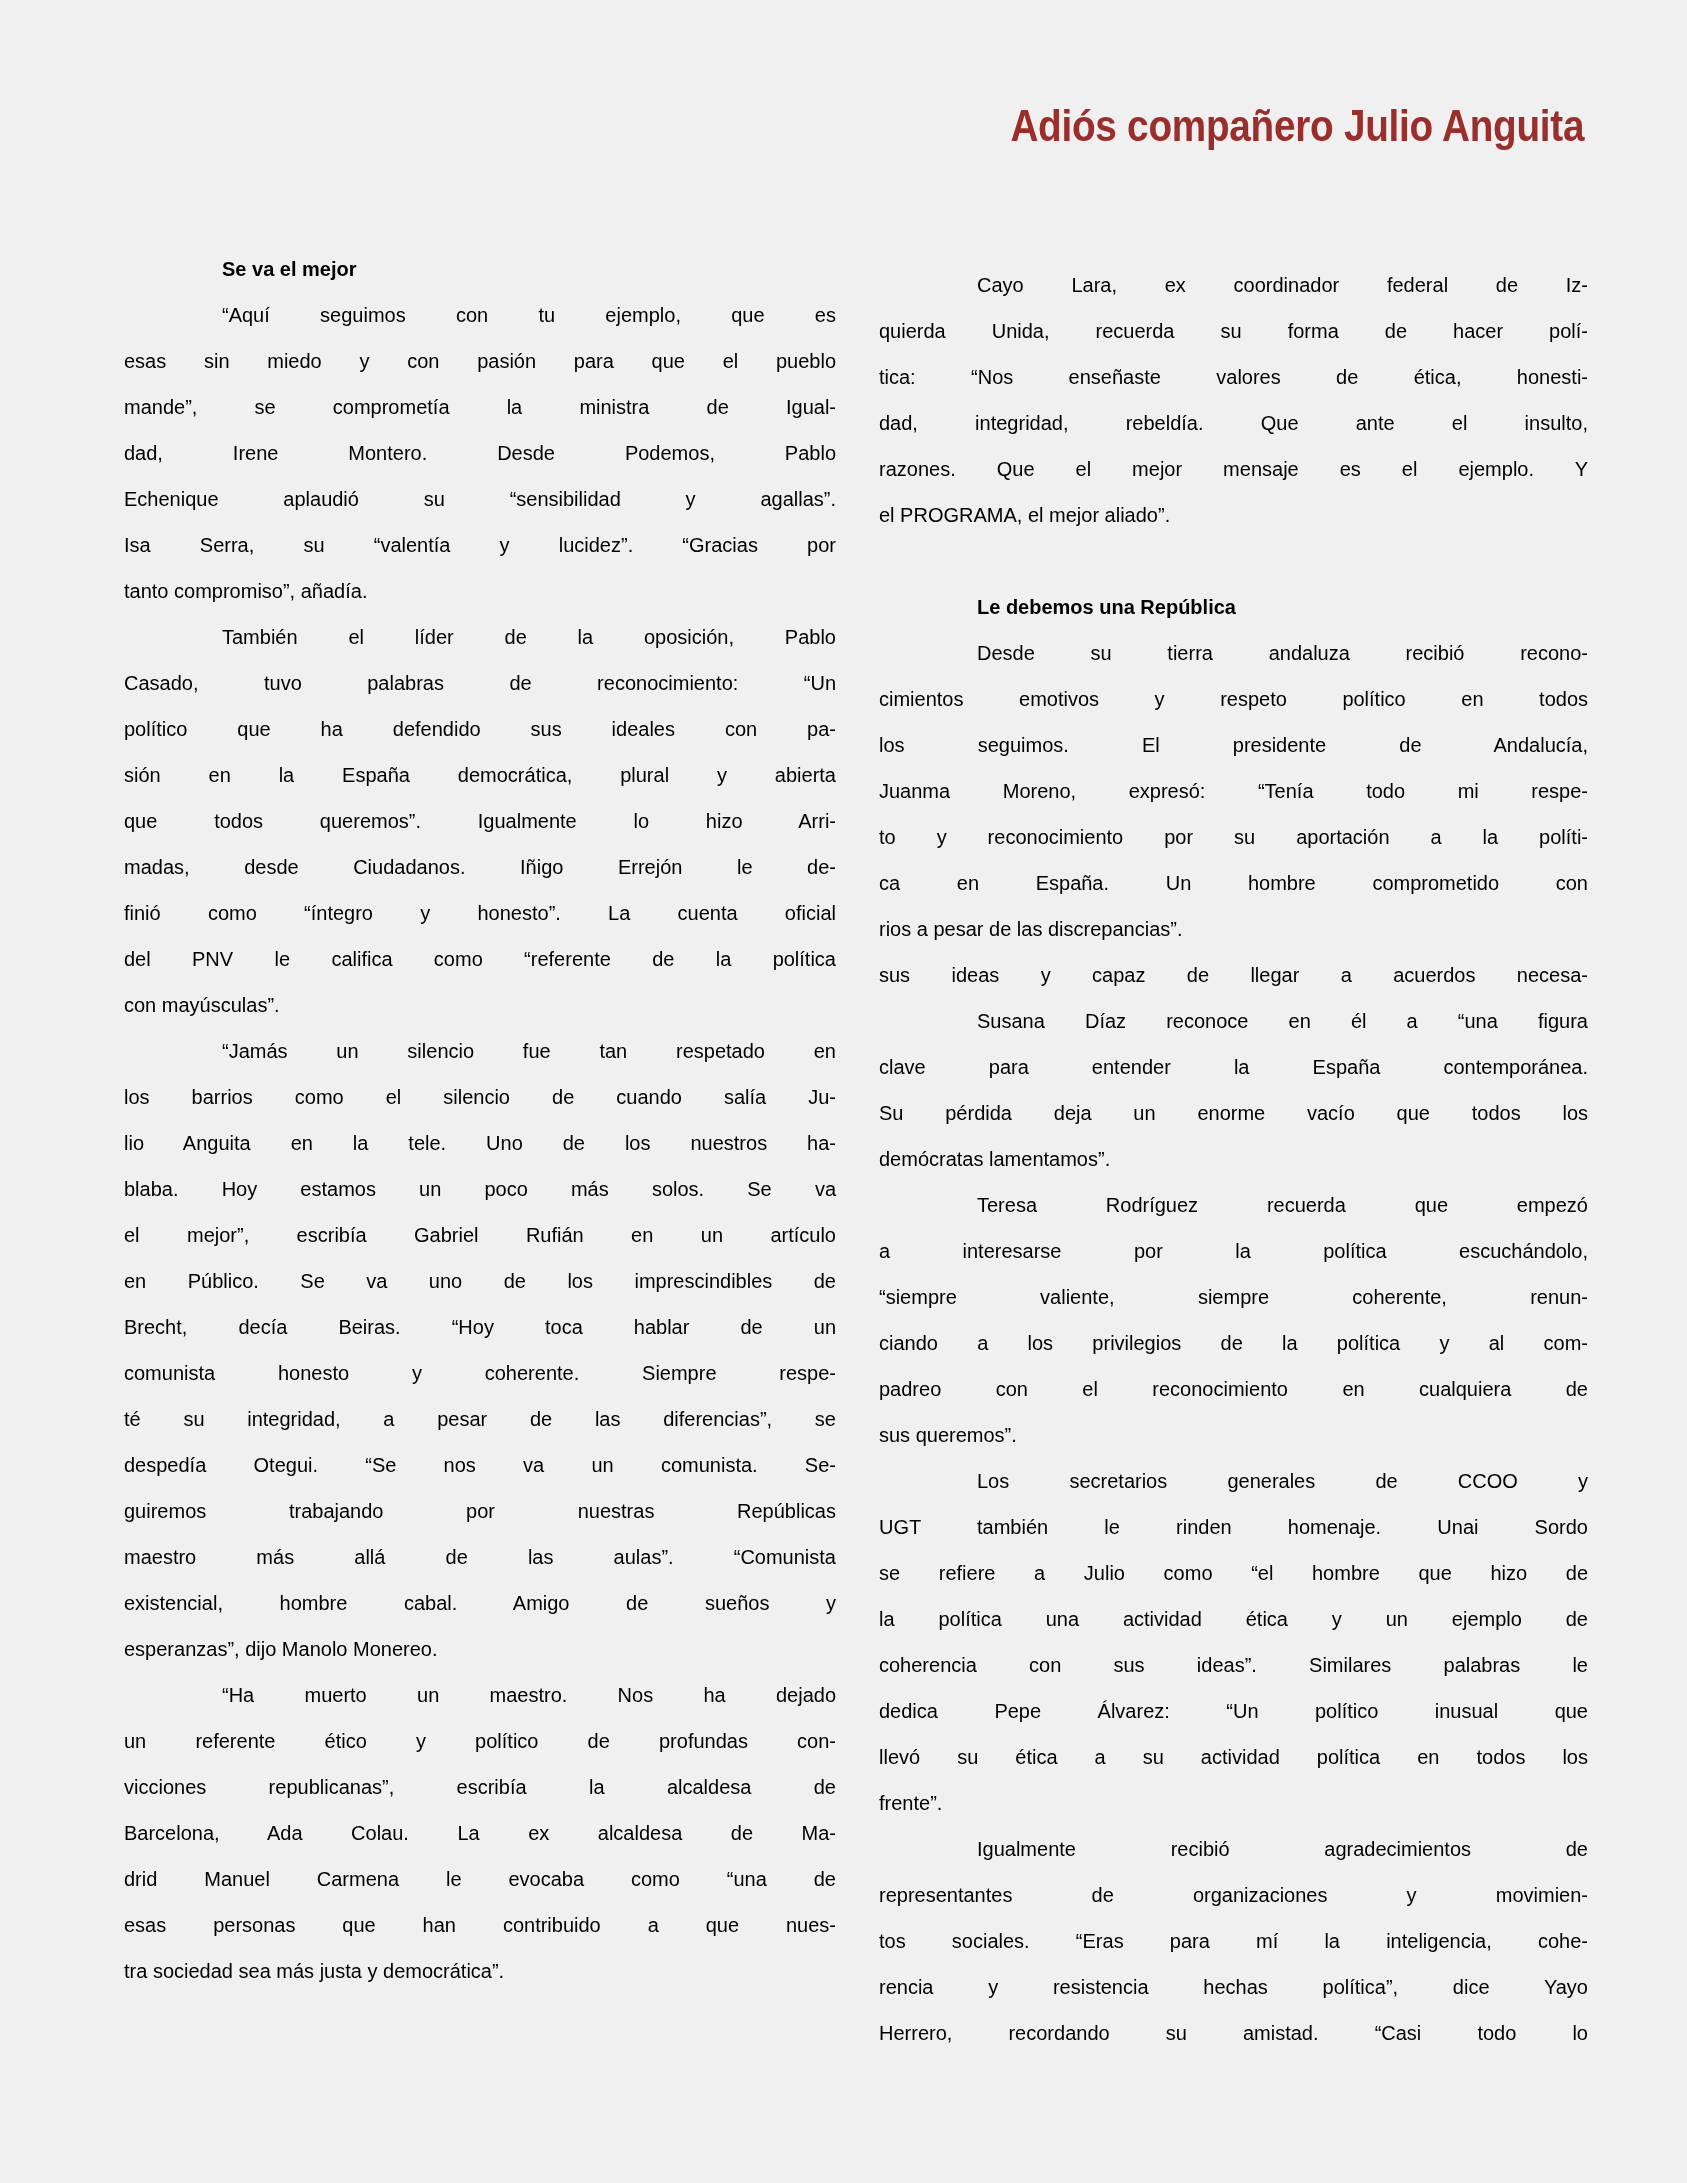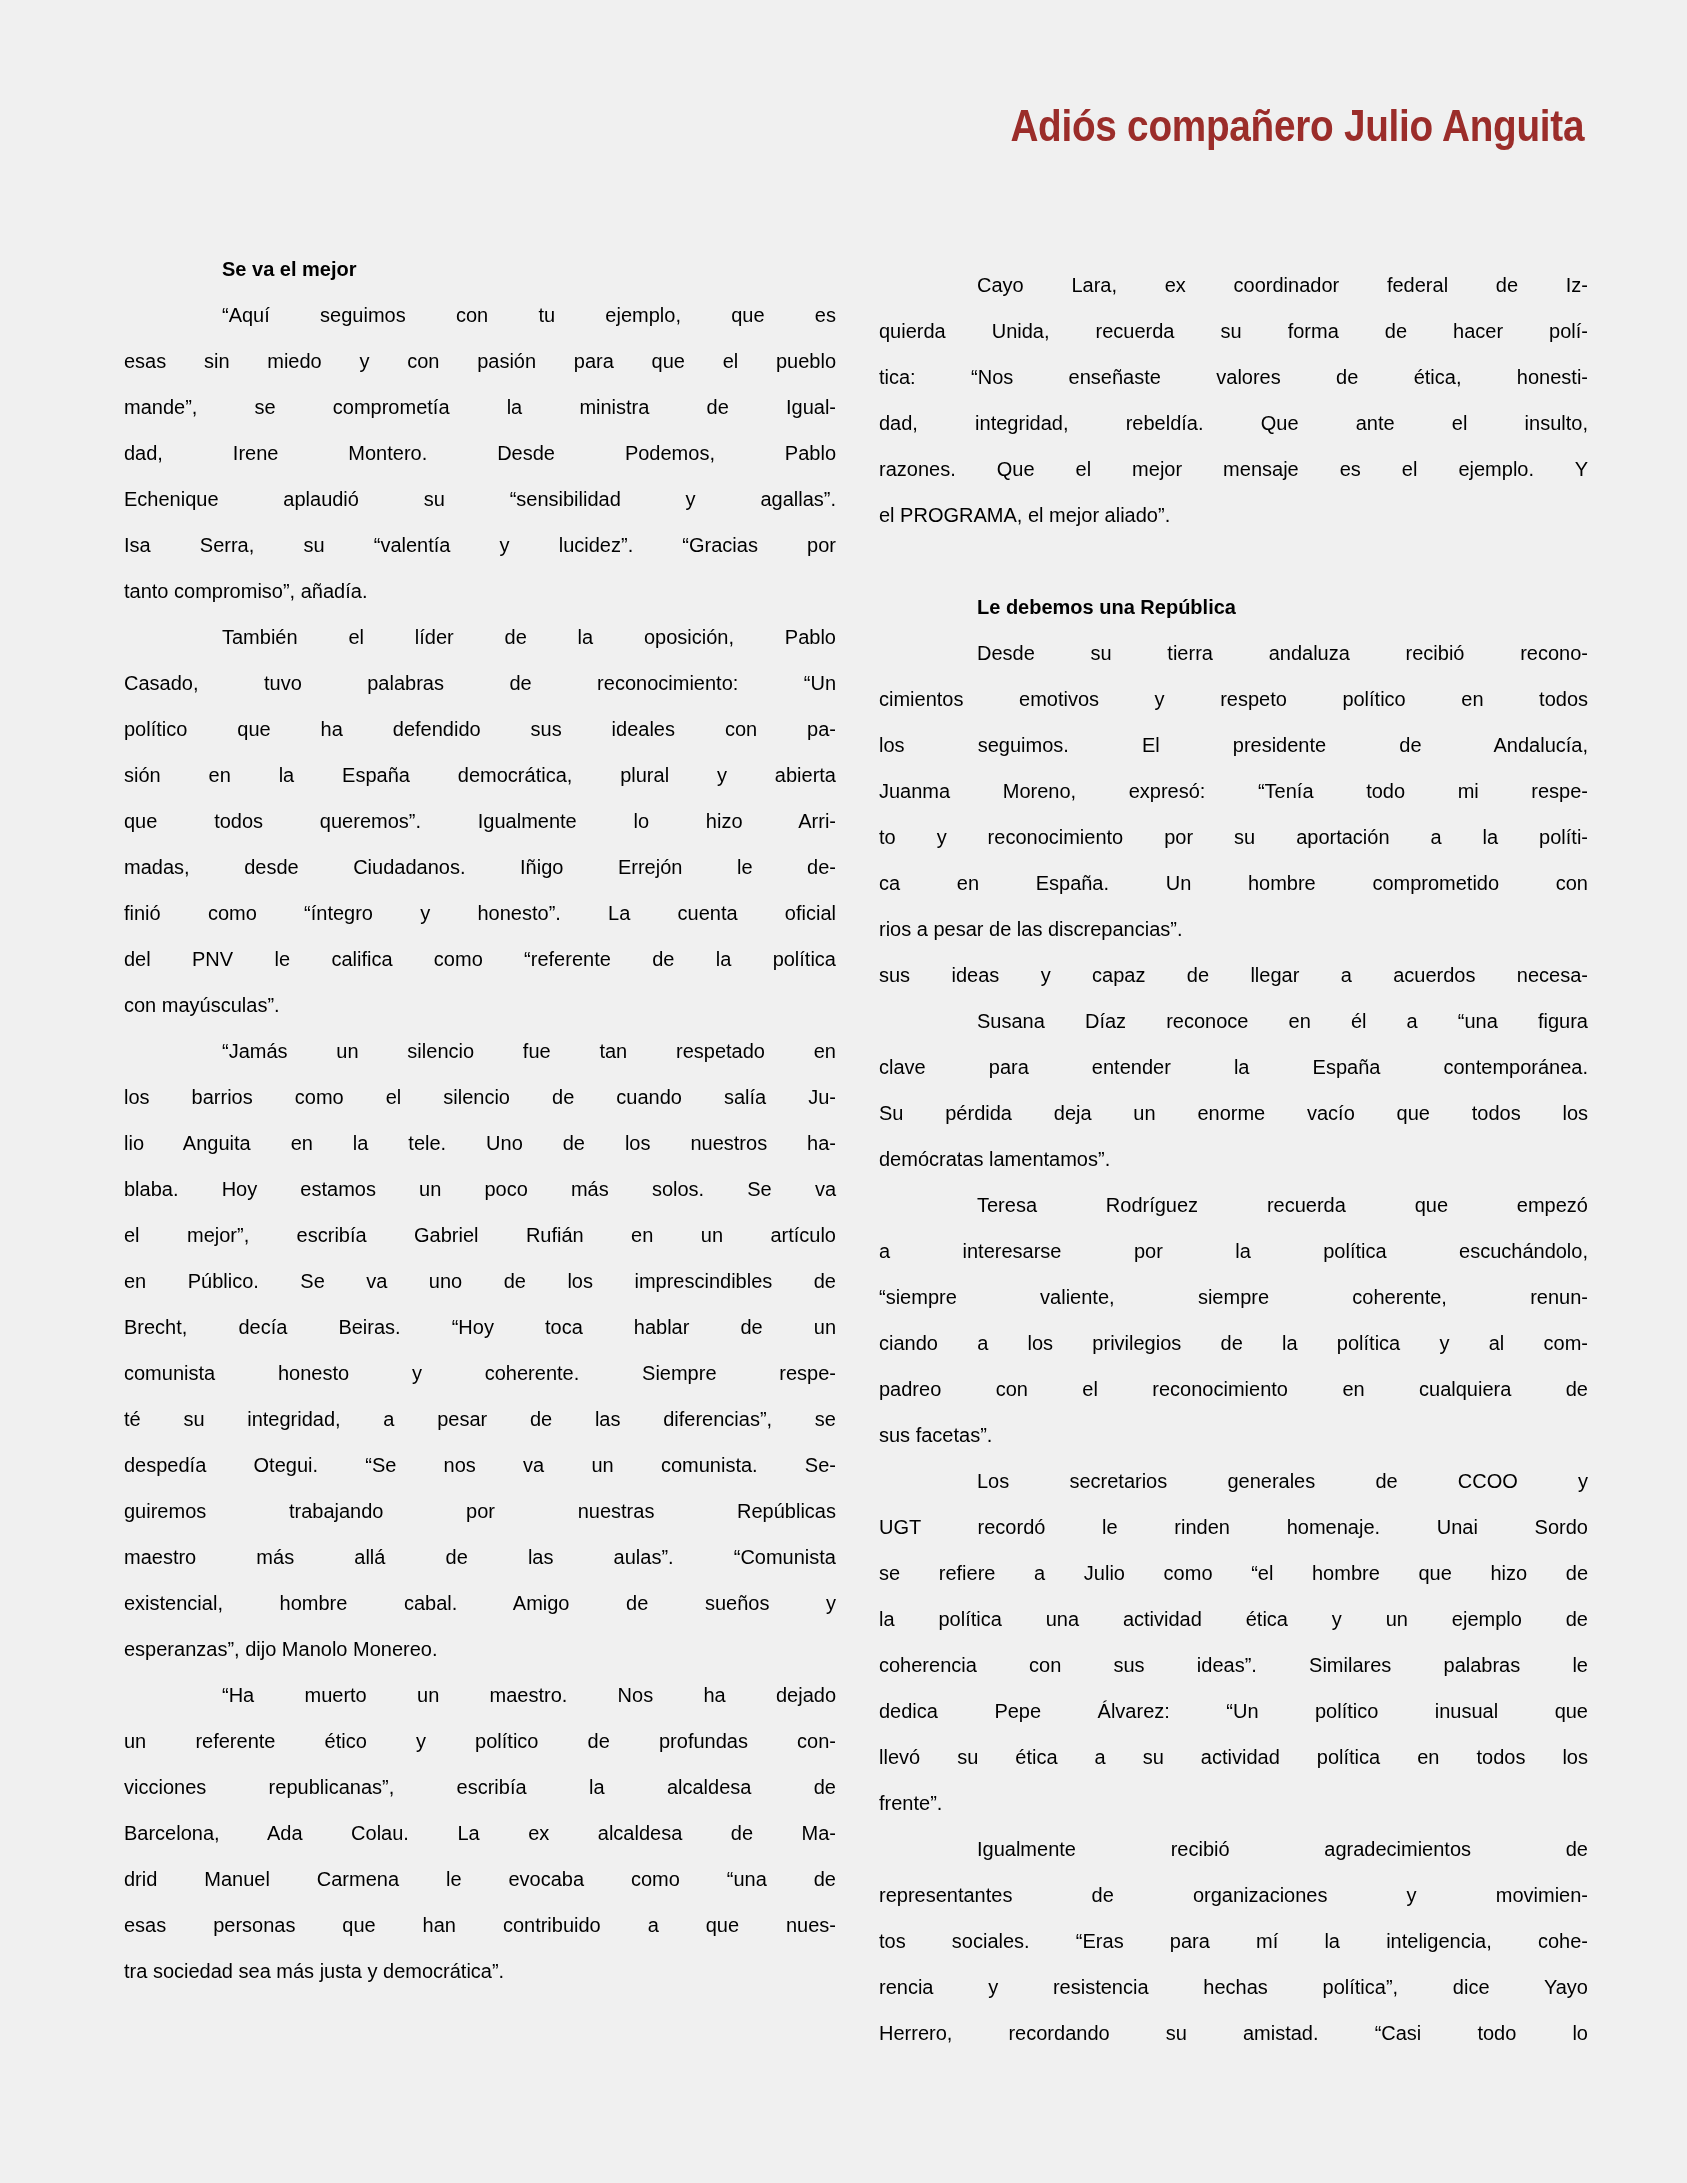--- a/index.html
+++ b/index.html
@@ -141,25 +141,25 @@
       <span class="line">clave para entender la España contemporánea.</span>
       <span class="line">Su pérdida deja un enorme vacío que todos los</span>
       <span class="line last">demócratas lamentamos”.</span>
     </div>
     <div class="paragraph">
       <span class="line indent">Teresa Rodríguez recuerda que empezó</span>
       <span class="line">a interesarse por la política escuchándolo,</span>
       <span class="line">“siempre valiente, siempre coherente, renun-</span>
       <span class="line">ciando a los privilegios de la política y al com-</span>
       <span class="line">padreo con el reconocimiento en cualquiera de</span>
-      <span class="line last">sus facetas”.</span>
+      <span class="line last">sus queremos”.</span>
     </div>
     <div class="paragraph">
       <span class="line indent">Los secretarios generales de CCOO y</span>
-      <span class="line">UGT recordó le rinden homenaje. Unai Sordo</span>
+      <span class="line">UGT también le rinden homenaje. Unai Sordo</span>
       <span class="line">se refiere a Julio como “el hombre que hizo de</span>
       <span class="line">la política una actividad ética y un ejemplo de</span>
       <span class="line">coherencia con sus ideas”. Similares palabras le</span>
       <span class="line">dedica Pepe Álvarez: “Un político inusual que</span>
       <span class="line">llevó su ética a su actividad política en todos los</span>
       <span class="line last">frente”.</span>
     </div>
     <div class="paragraph">
       <span class="line indent">Igualmente recibió agradecimientos de</span>
       <span class="line">representantes de organizaciones y movimien-</span>

